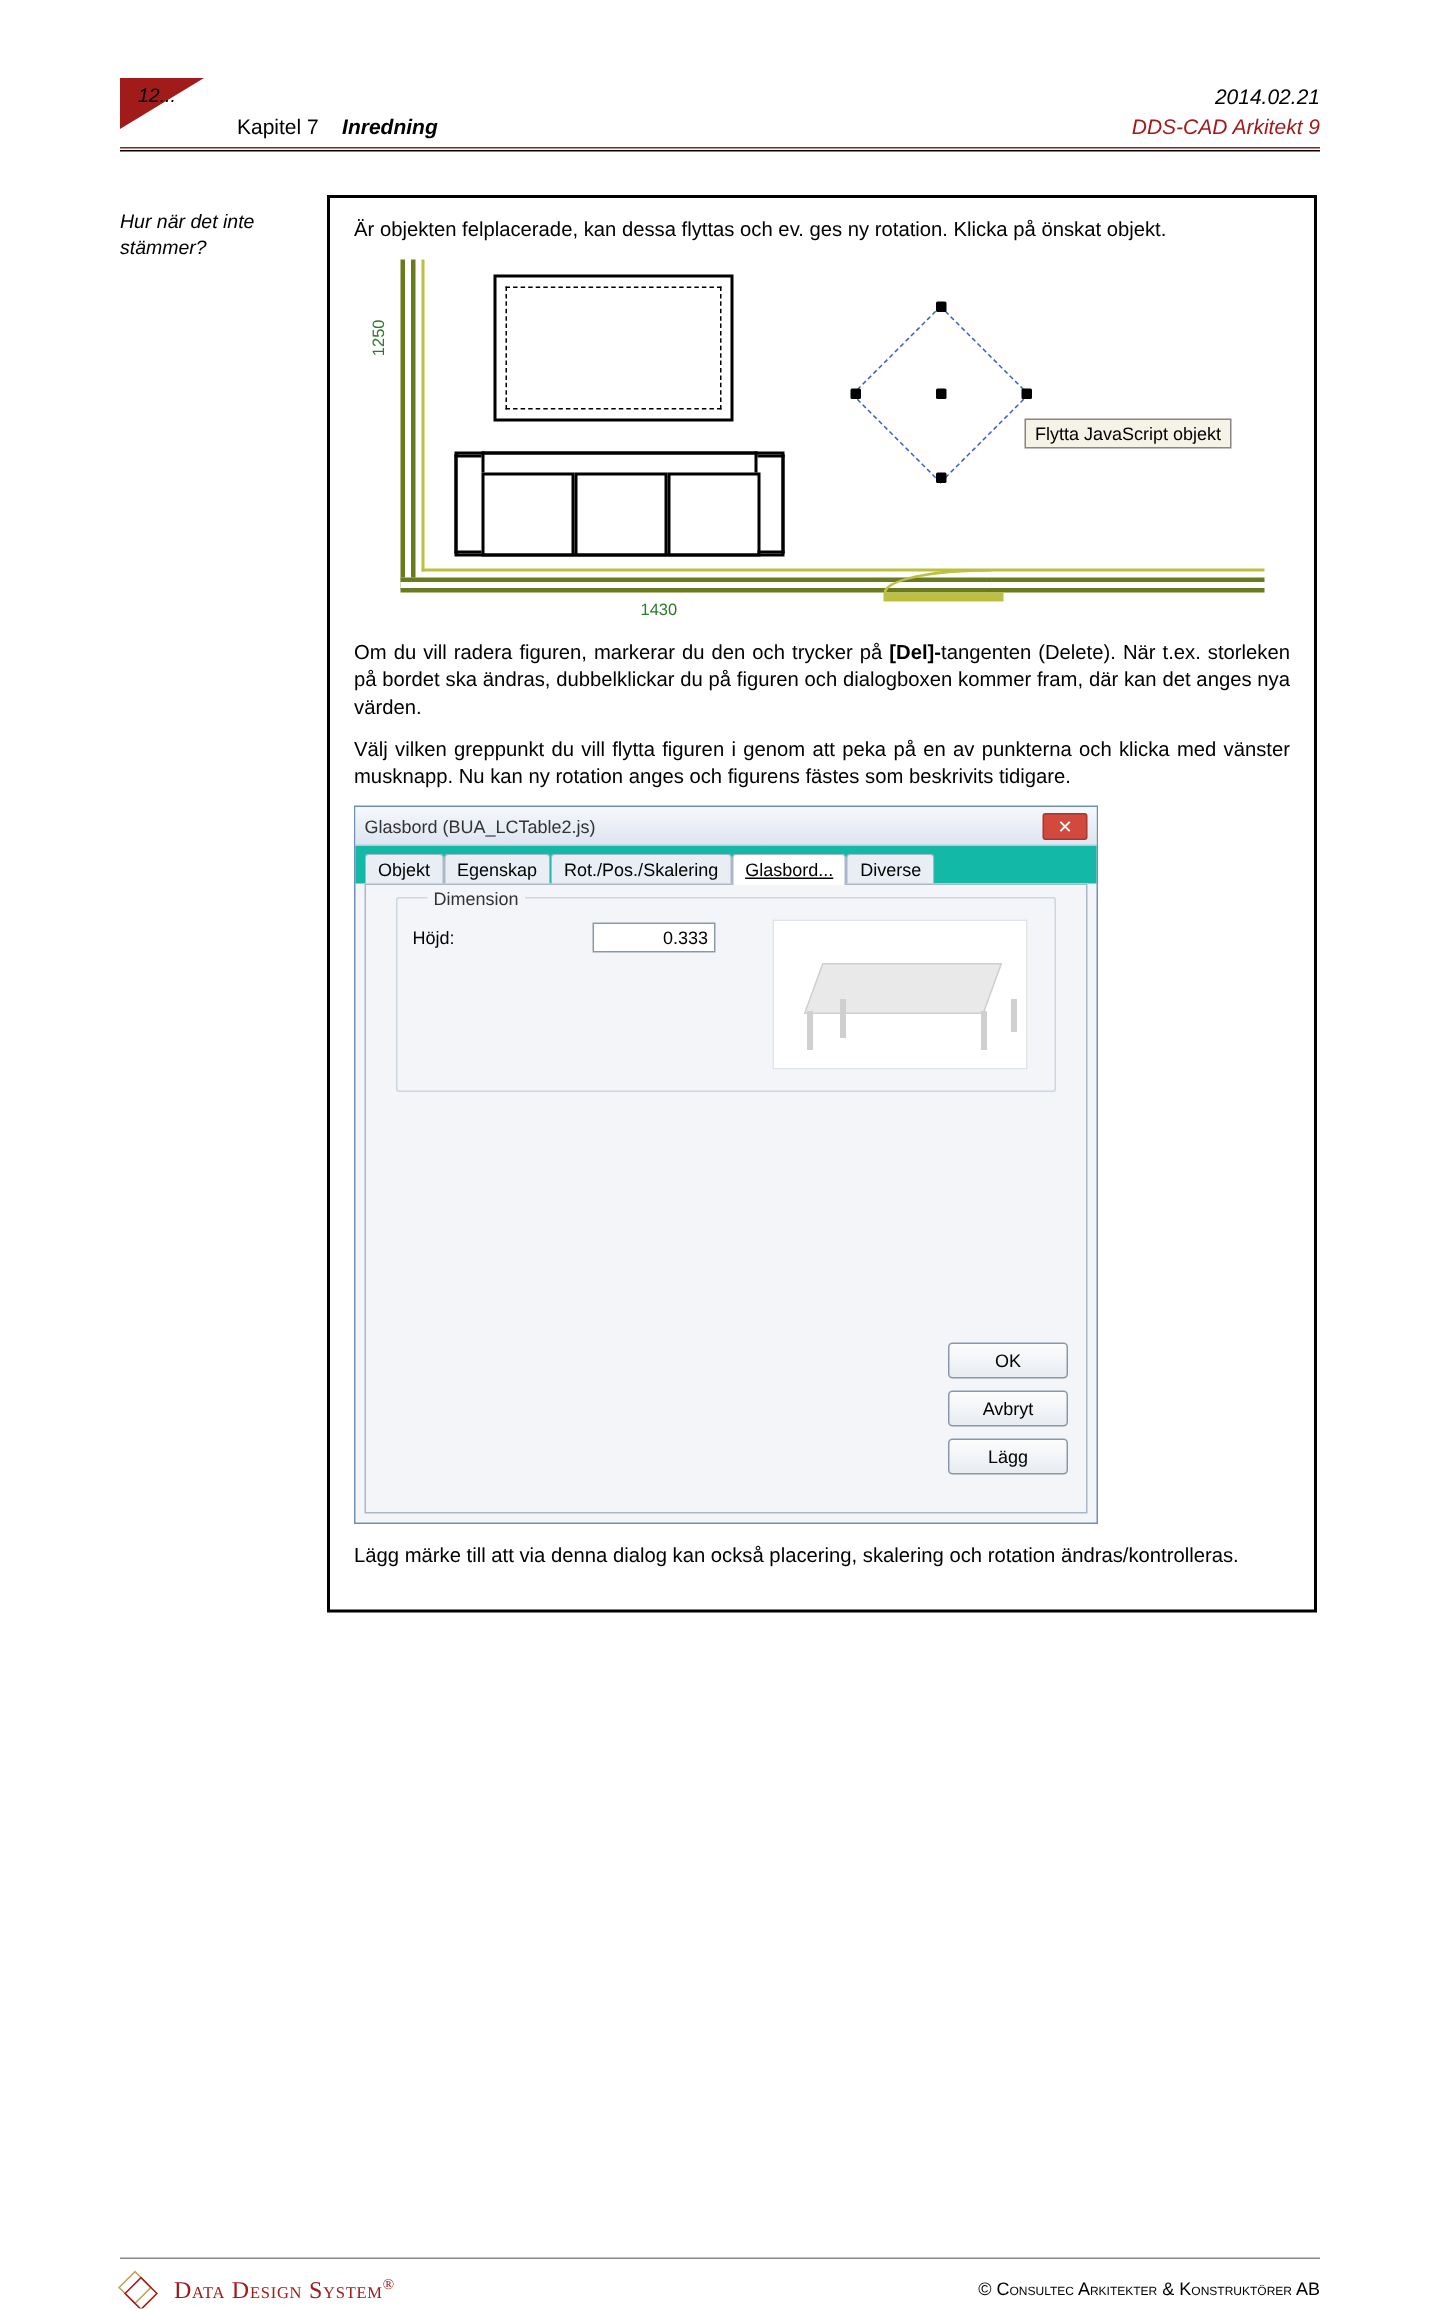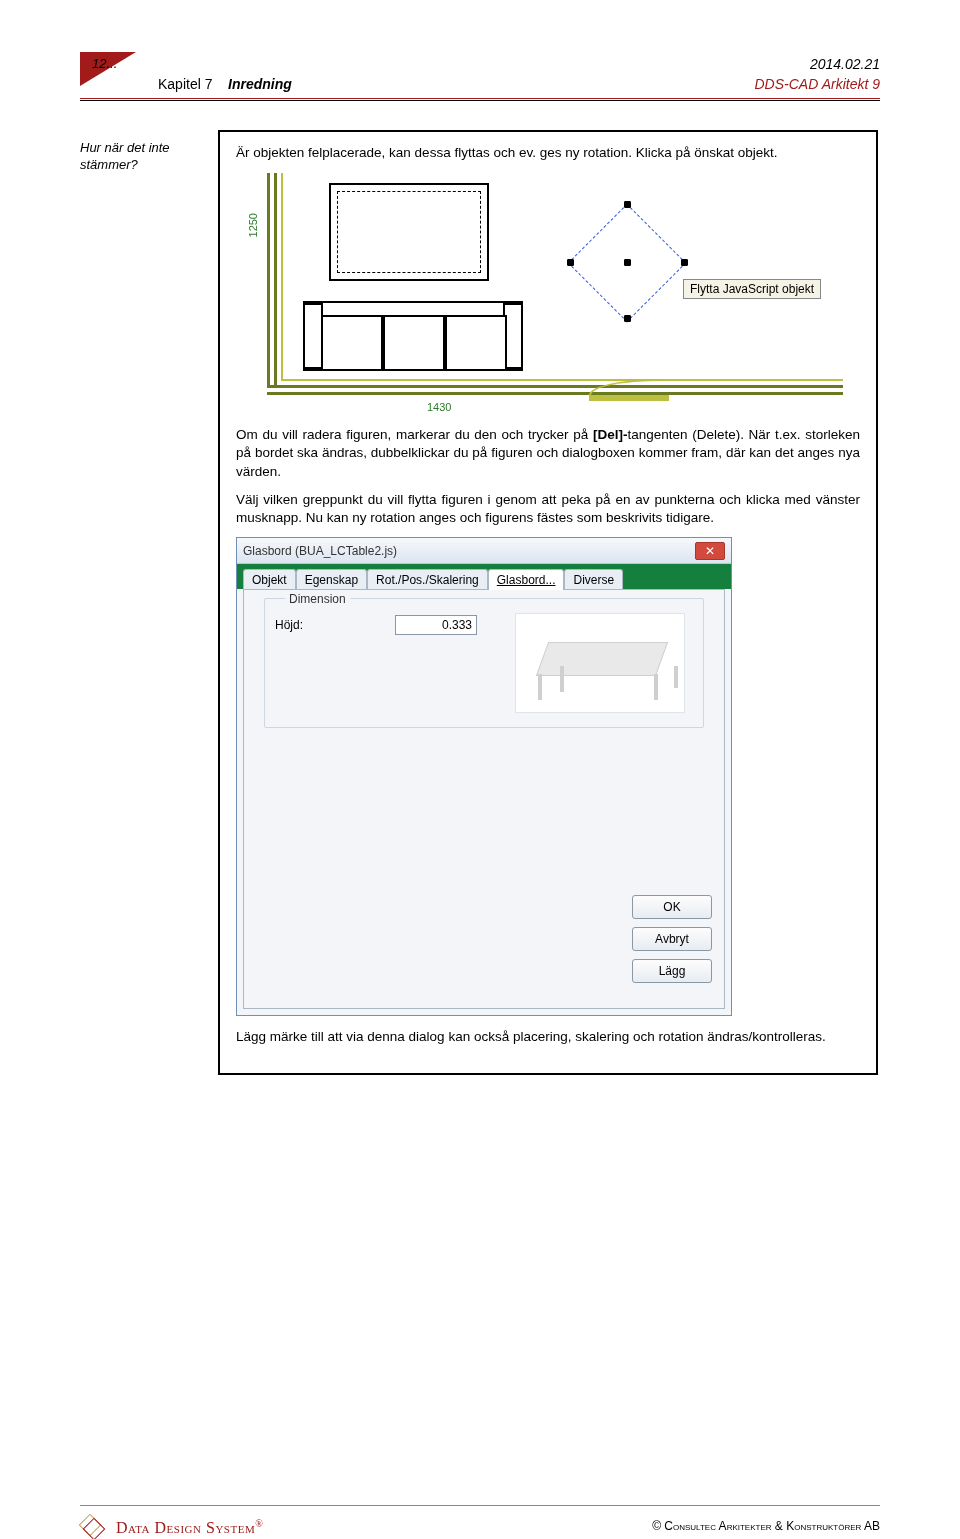--- a/index.html
+++ b/index.html
@@ -49,21 +49,21 @@
   .plan .door .frame{position:absolute; left:0; right:0; bottom:0; height:6px; background:#bcbf3f;}
   .plan .door .arc{position:absolute; left:0; bottom:6px; width:72px; height:16px; border-top:2px solid #bcbf3f; border-left:2px solid #bcbf3f; border-top-left-radius:72px 16px;}
   .plan .dim-v { position:absolute; left:10px; top:40px; font-size:11px; color:#2c7a2c; writing-mode: vertical-rl; transform: rotate(180deg);}
   .plan .dim-h { position:absolute; left:190px; bottom:-2px; font-size:11px; color:#2c7a2c;}
 
   
   .dlg { position: relative; width: 496px; margin: 6px 0 12px 0; border:1px solid #6f91b8; background:#f3f5f8; font-size:12px; }
   .dlg .titlebar{ height:26px; background:linear-gradient(#f6f8fb,#dde5f1); display:flex; align-items:center; padding:0 6px; border-bottom:1px solid #bac6d8;}
   .dlg .titlebar .t{ color:#333; }
   .dlg .titlebar .x{ margin-left:auto; width:30px; height:18px; background:#d14a3d; color:#fff; border-radius:2px; display:flex; align-items:center; justify-content:center; border:1px solid #a8362c;}
-  .dlg .tabs{ display:flex; gap:0; padding:4px 6px 0 6px; background:#15803d;}
+  .dlg .tabs{ display:flex; gap:0; padding:4px 6px 0 6px; background:#14b8a6;}
   .dlg .tab{ padding:3px 8px; border:1px solid #a9b7c7; border-bottom:none; background:#e9eef5; font-size:12px; position:relative; top:1px; border-top-left-radius:3px; border-top-right-radius:3px;}
   .dlg .tab.active{ background:#fff; font-weight:normal; z-index:2;text-decoration:underline;}
   .dlg .panel{ border:1px solid #a9b7c7; margin:0 6px 6px 6px; background:#f3f5f8; padding:8px 10px 8px 10px; min-height:420px; position:relative;}
   .dlg .group-label{ font-size:12px; margin:2px 0 8px 12px; color:#333;}
   .dlg .group-box{ border:1px solid #cdd6e1; border-radius:2px; padding:8px 10px 10px 10px; margin:0 10px; position:relative; min-height:130px;}
   .dlg .row{ display:flex; align-items:center; margin:8px 0;}
   .dlg .row label{ width:120px; }
   .dlg .row input{ width:82px; height:20px; text-align:right; padding:1px 4px; border:1px solid #8a97a8; font-size:12px; background:#fff;}
   .dlg .row input.sel{ background:#2c62c8; color:#fff; }
   .dlg .preview{ position:absolute; right:18px; top:14px; width:170px; height:100px; background:#fff; border:1px solid #dfe4eb;}

